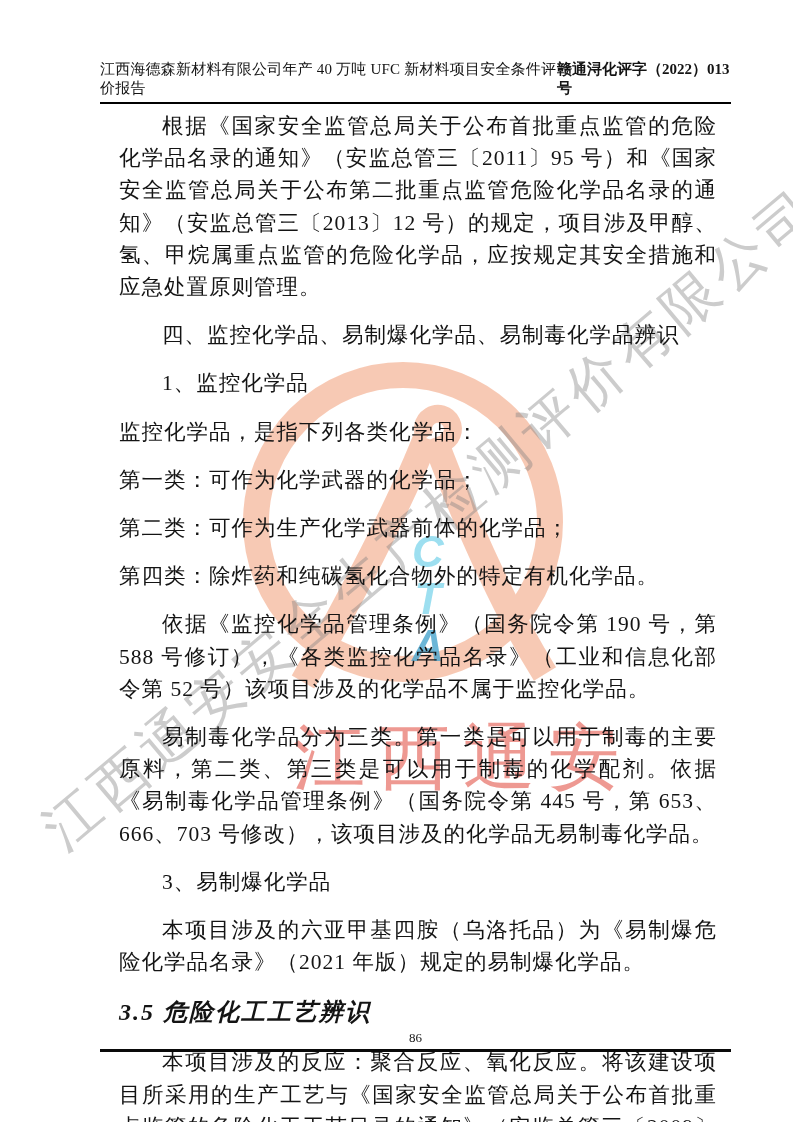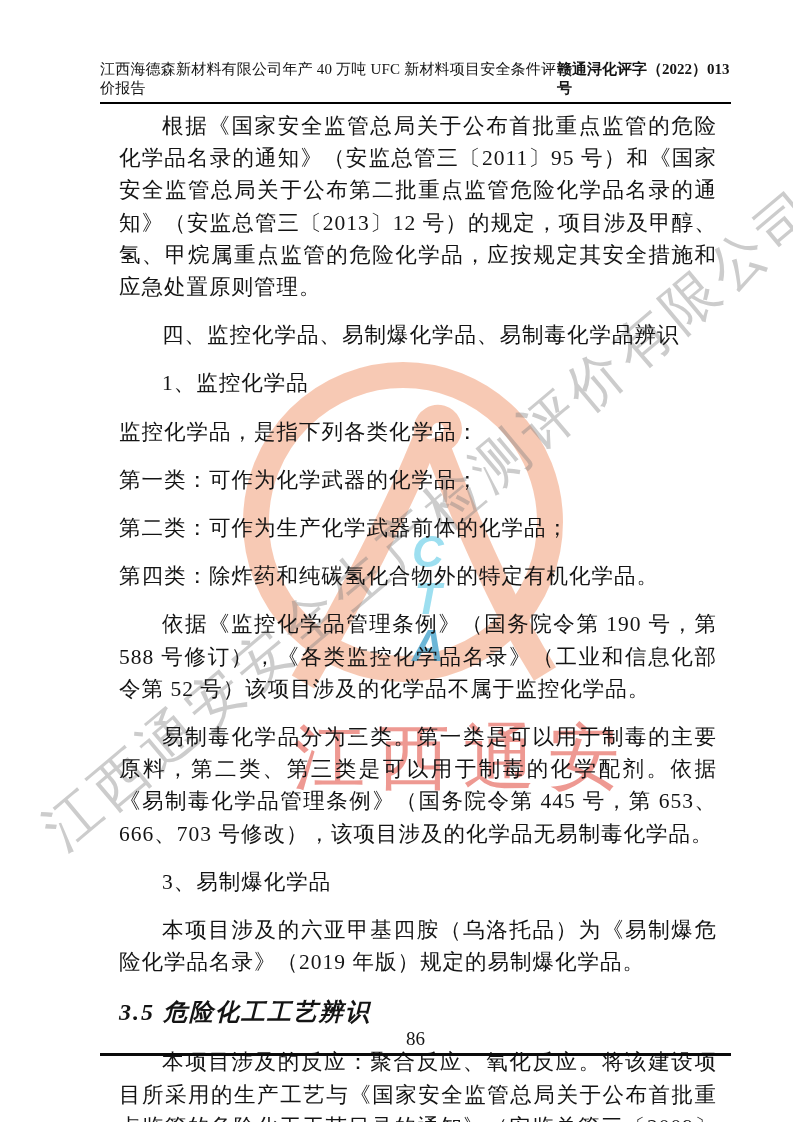--- a/index.html
+++ b/index.html
@@ -38,21 +38,21 @@
     font-size:21.5px;line-height:32.2px;letter-spacing:1px;text-align:justify;}
   .doc-body p{margin:16px;}
   .para{text-indent:2em;}
   .flush{text-indent:0;}
   .h3{font-weight:normal;text-indent:2em;}
   .h2{font-weight:bold;font-style:italic;font-size:24px;line-height:36px;
       margin:3px 0 0 0;letter-spacing:2px;text-indent:0;}
 
   
   .footer{position:absolute;left:100px;top:1028px;width:631px;z-index:5;text-align:center;}
-  .footer .pnum{font-size:19px;}
+  .footer .pnum{font-size:13px;}
   .footer-line{margin-top:3px;height:3px;background:#0a0a0a;}
 </style>
 </head>
 <body>
 
 <div class="page">
 
   <svg class="wm wm-logo" width="345" height="350" viewBox="0 0 345 350" aria-hidden="true">
     <g fill="none" stroke="#f29e78" stroke-width="26">
       <circle cx="170" cy="170" r="147"></circle>
@@ -81,21 +81,21 @@
       <p class="para">根据《国家安全监管总局关于公布首批重点监管的危险化学品名录的通知》（安监总管三〔2011〕95 号）和《国家安全监管总局关于公布第二批重点监管危险化学品名录的通知》（安监总管三〔2013〕12 号）的规定，项目涉及甲醇、氢、甲烷属重点监管的危险化学品，应按规定其安全措施和应急处置原则管理。</p>
       <p class="h3">四、监控化学品、易制爆化学品、易制毒化学品辨识</p>
       <p class="para">1、监控化学品</p>
       <p class="flush">监控化学品，是指下列各类化学品：</p>
       <p class="flush">第一类：可作为化学武器的化学品；</p>
       <p class="flush">第二类：可作为生产化学武器前体的化学品；</p>
       <p class="flush">第四类：除炸药和纯碳氢化合物外的特定有机化学品。</p>
       <p class="para">依据《监控化学品管理条例》（国务院令第 190 号，第 588 号修订），《各类监控化学品名录》（工业和信息化部令第 52 号）该项目涉及的化学品不属于监控化学品。</p>
       <p class="para">易制毒化学品分为三类。第一类是可以用于制毒的主要原料，第二类、第三类是可以用于制毒的化学配剂。依据《易制毒化学品管理条例》（国务院令第 445 号，第 653、666、703 号修改），该项目涉及的化学品无易制毒化学品。</p>
       <p class="para">3、易制爆化学品</p>
-      <p class="para">本项目涉及的六亚甲基四胺（乌洛托品）为《易制爆危险化学品名录》（2019 年版）规定的易制爆化学品。</p>
+      <p class="para">本项目涉及的六亚甲基四胺（乌洛托品）为《易制爆危险化学品名录》（2021 年版）规定的易制爆化学品。</p>
       <p class="h2">3.5 危险化工工艺辨识</p>
       <p class="para">本项目涉及的反应：聚合反应、氧化反应。将该建设项目所采用的生产工艺与《国家安全监管总局关于公布首批重点监管的危险化工工艺目录的通知》（安监总管三〔2009〕116 号）、《国家安全监管总局关于公布第二批重点监管危险化工工艺目录和调整首批重点监管危险化工工艺中部分典型工艺的通知》安监总管三〔2013〕3 号相对照：</p>
     </div>
 
   <div class="footer">
     <span class="pnum">86</span>
     <div class="footer-line"></div>
   </div>
 
 </div>

